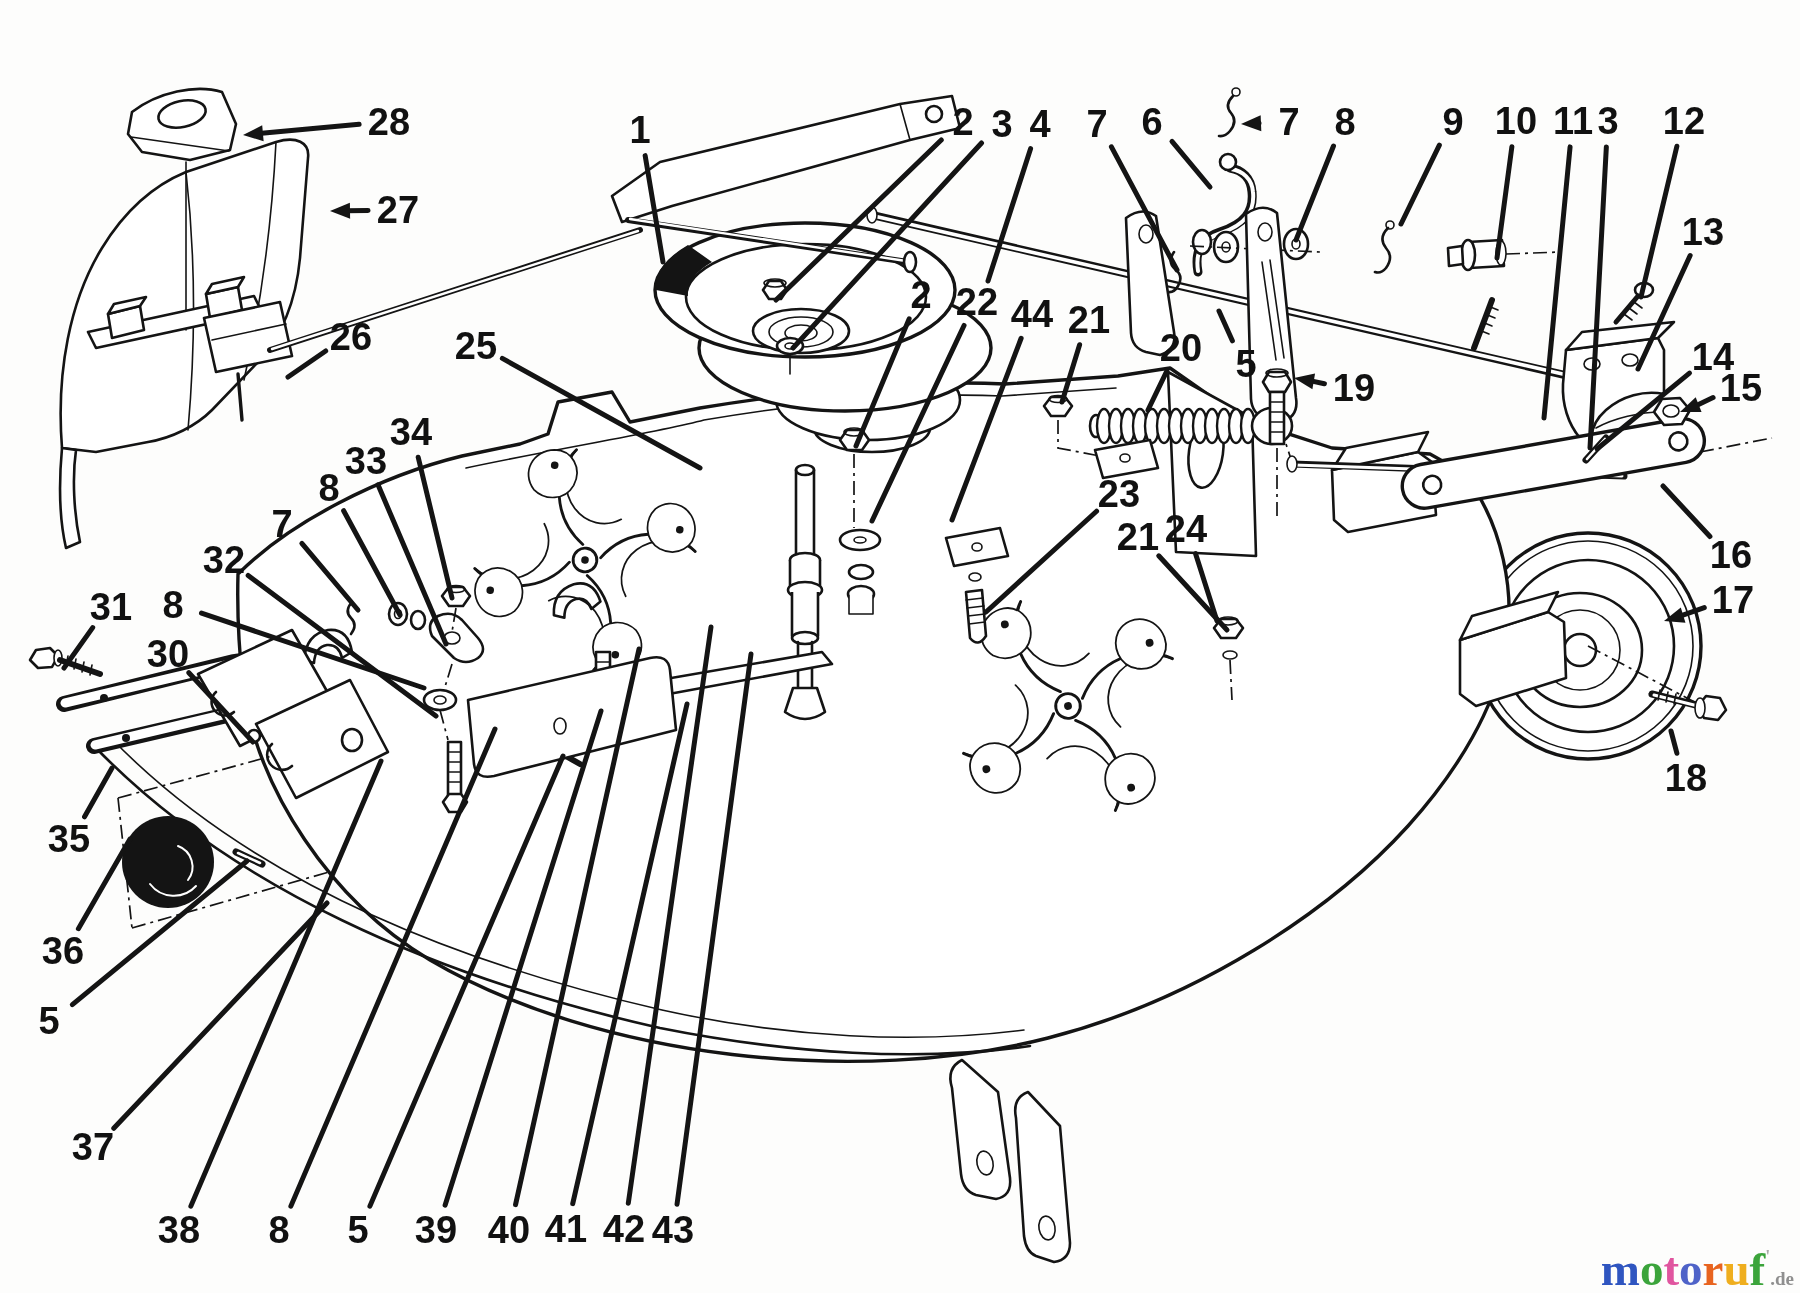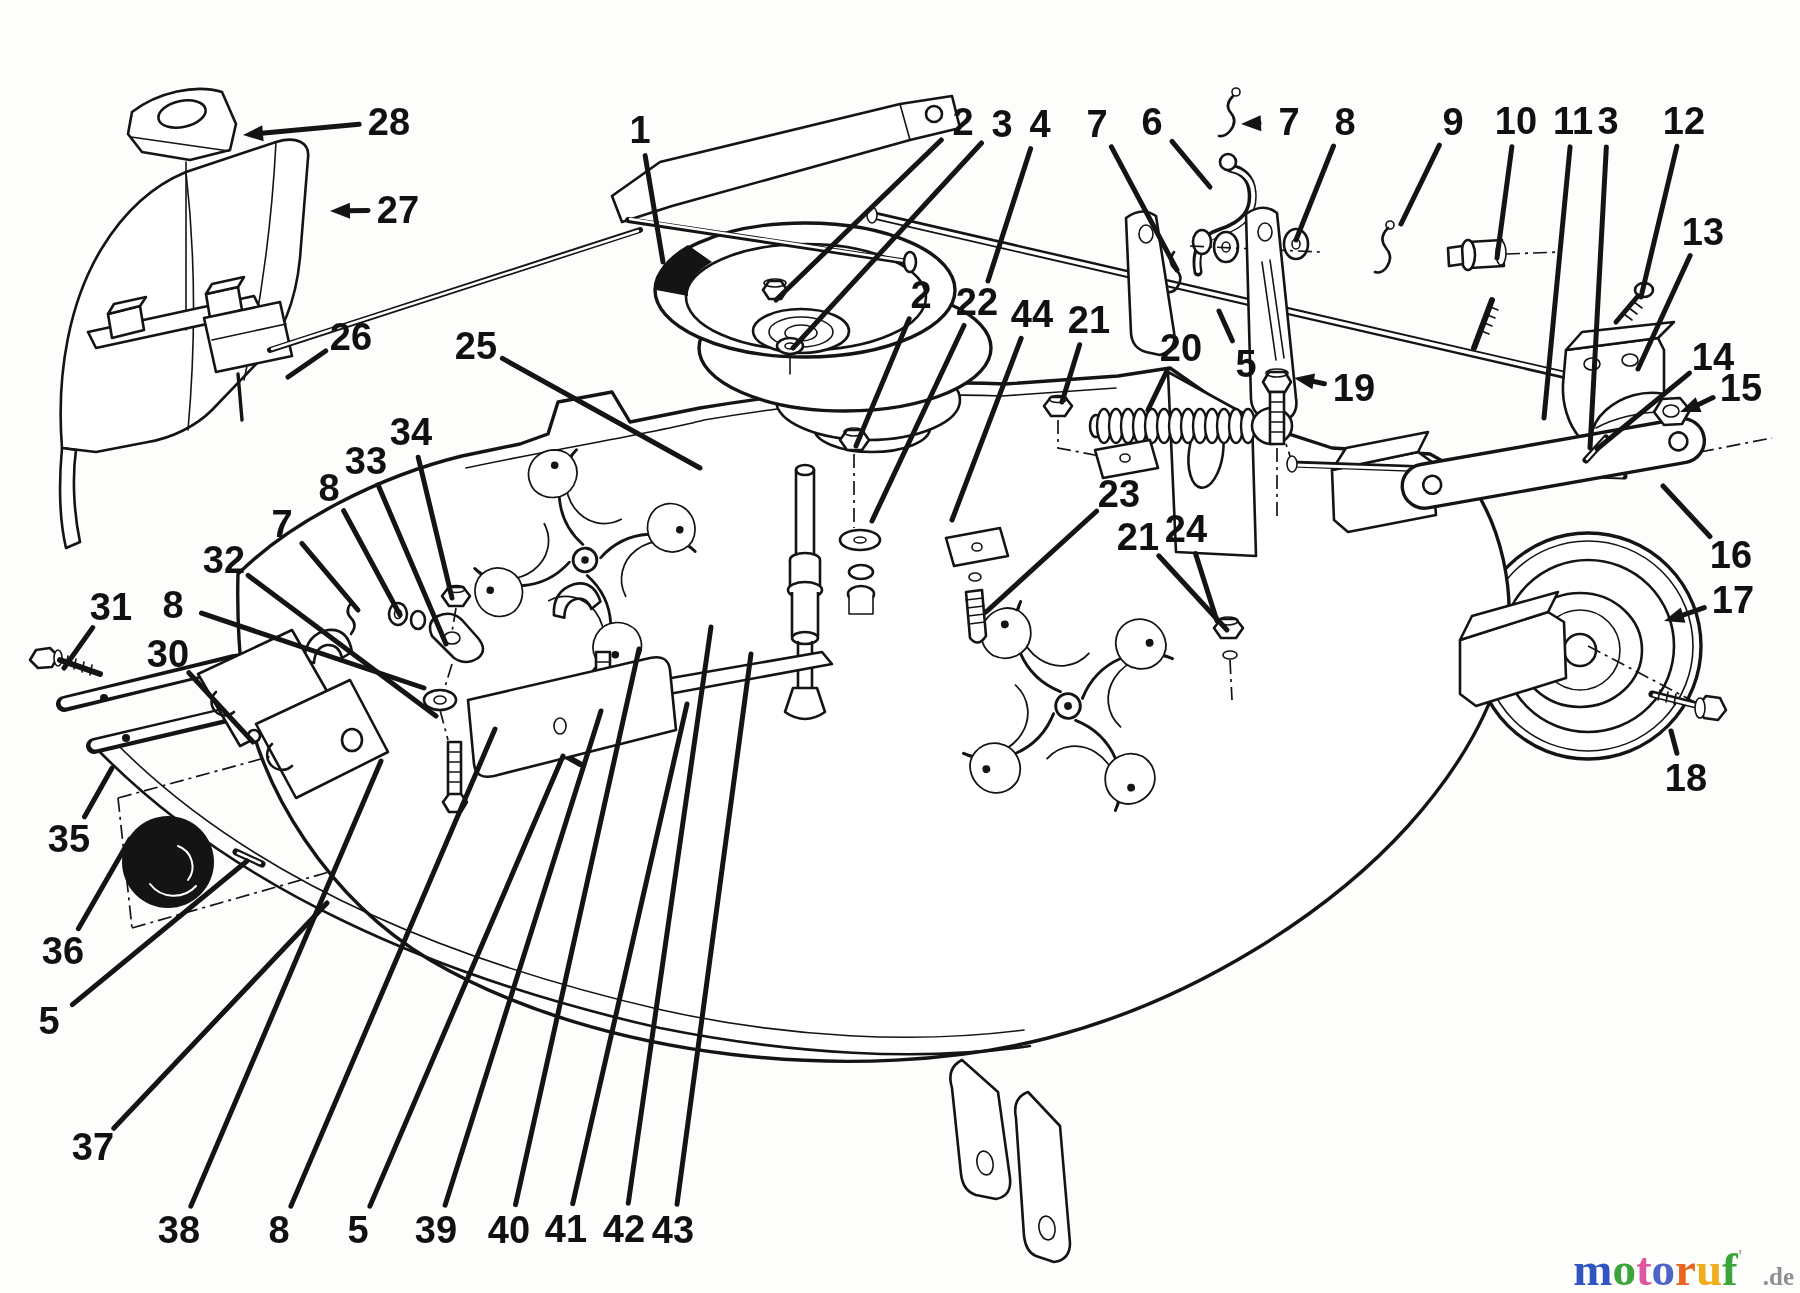--- a/index.html
+++ b/index.html
@@ -8,21 +8,21 @@
   .ln{stroke:#141414;fill:none;stroke-linecap:round;stroke-linejoin:round;}
   .wh{stroke:#141414;fill:#ffffff;stroke-linejoin:round;}
   .blk{fill:#141414;stroke:none;}
   .thin{stroke-width:1.6;}
   .mid{stroke-width:2.6;}
   .thick{stroke-width:3.4;}
   .dash{stroke:#141414;fill:none;stroke-width:1.7;stroke-dasharray:14 5 3 5;}
   .callout-text{font-family:"Liberation Sans","DejaVu Sans",sans-serif;font-weight:bold;font-size:38px;fill:#111;}
   .leader{stroke:#141414;stroke-width:5;stroke-linecap:round;}
   .watermark{position:absolute;right:6px;bottom:0px;font-family:"Liberation Serif","DejaVu Serif",serif;font-weight:bold;font-size:47px;line-height:1;letter-spacing:0px;user-select:none;}
-  .watermark .suf{font-size:25px;margin-left:20px;}
+  .watermark .suf{font-size:19px;}
   .watermark .tick{font-size:18px;vertical-align:22px;}
 </style>
 </head>
 <body>
 
 <div class="page">
 <svg width="1800" height="1293" viewBox="0 0 1800 1293">
 
   <g>
     <circle class="wh thick" cx="1588" cy="646" r="113"></circle>

